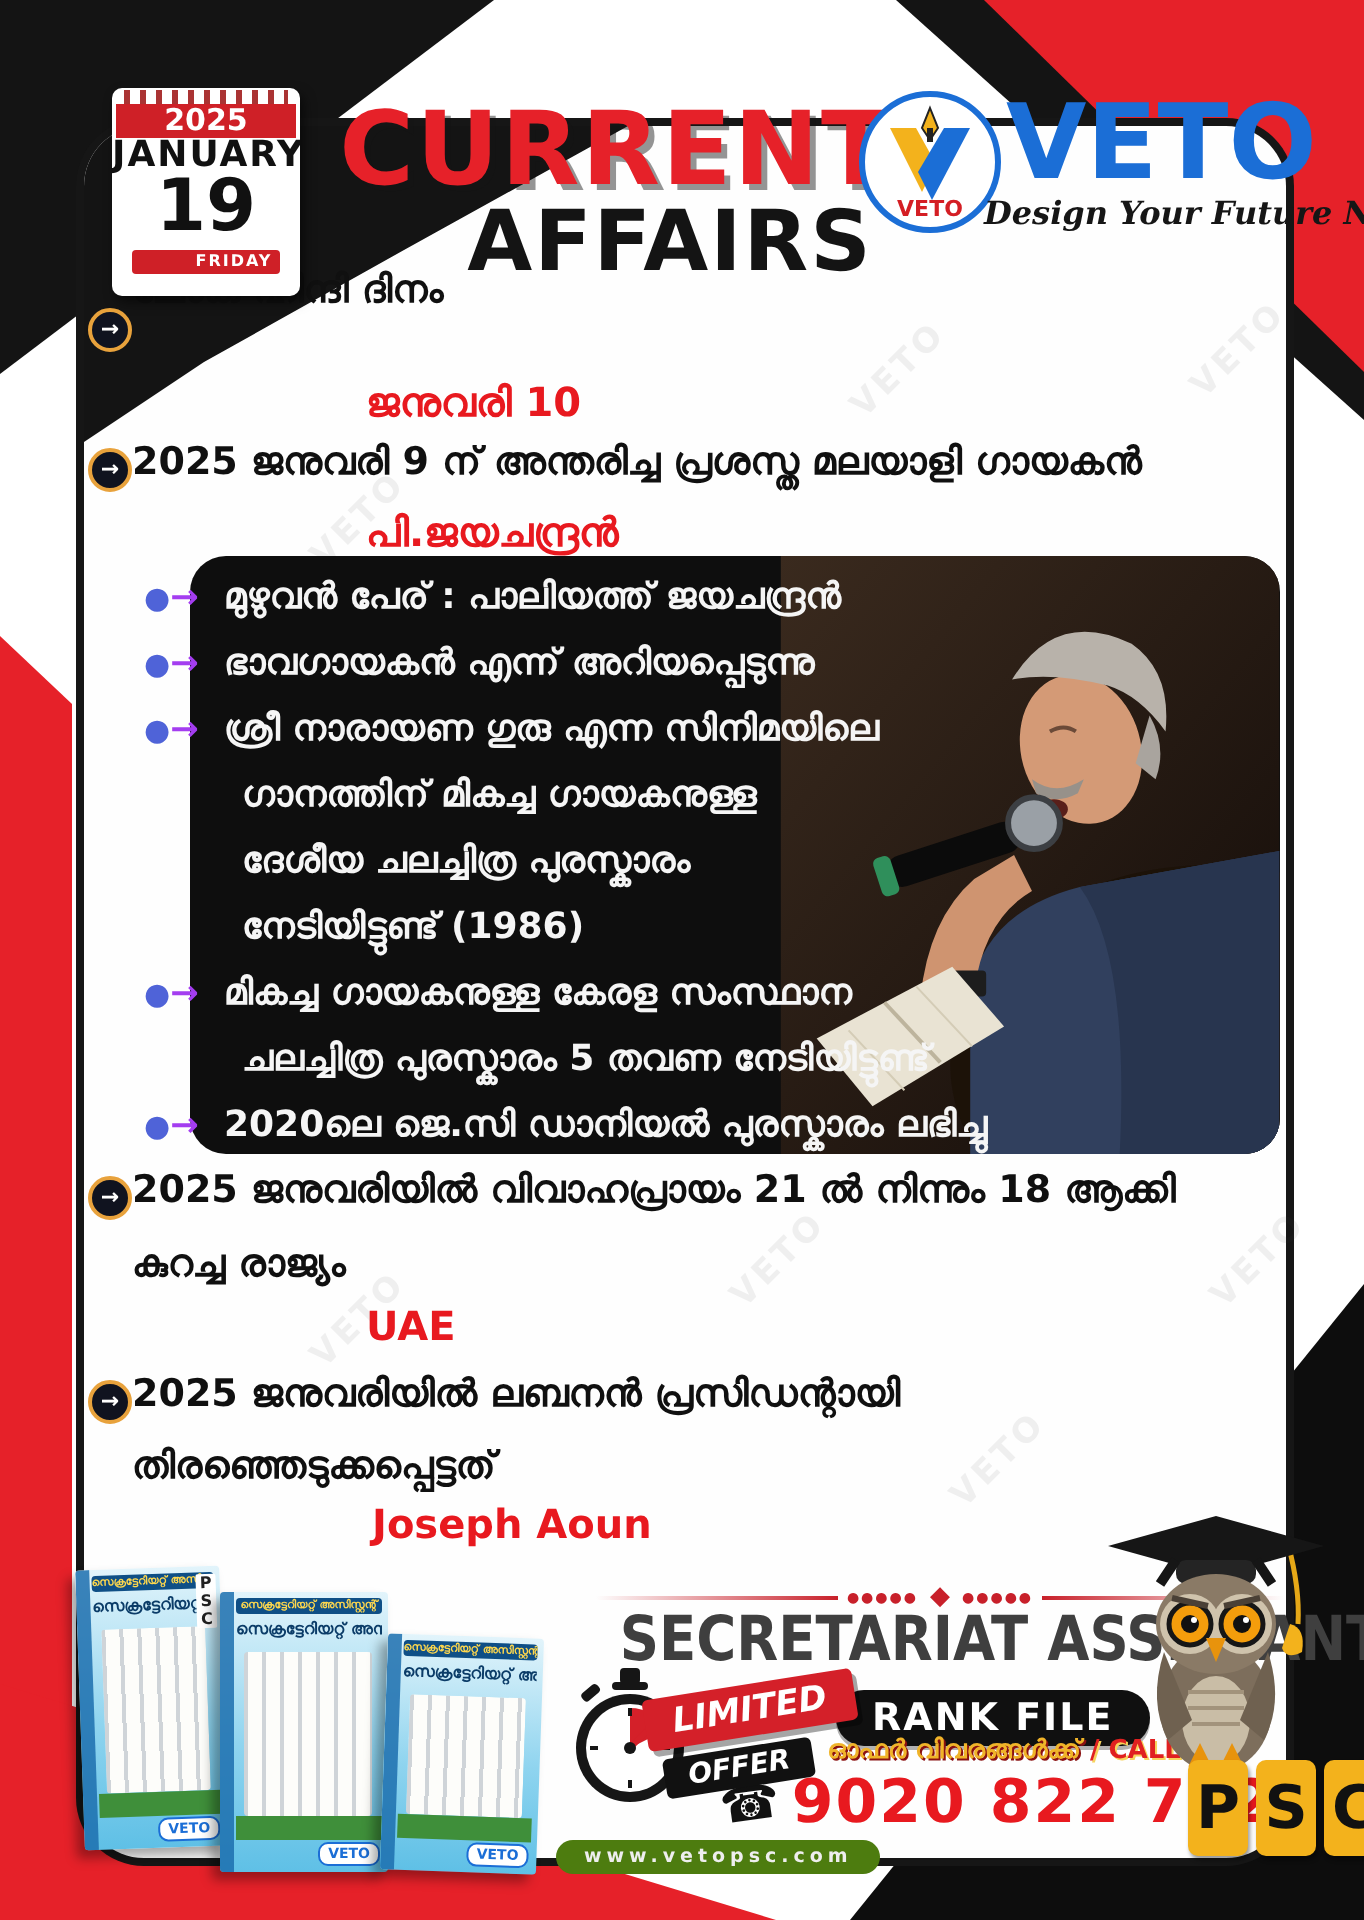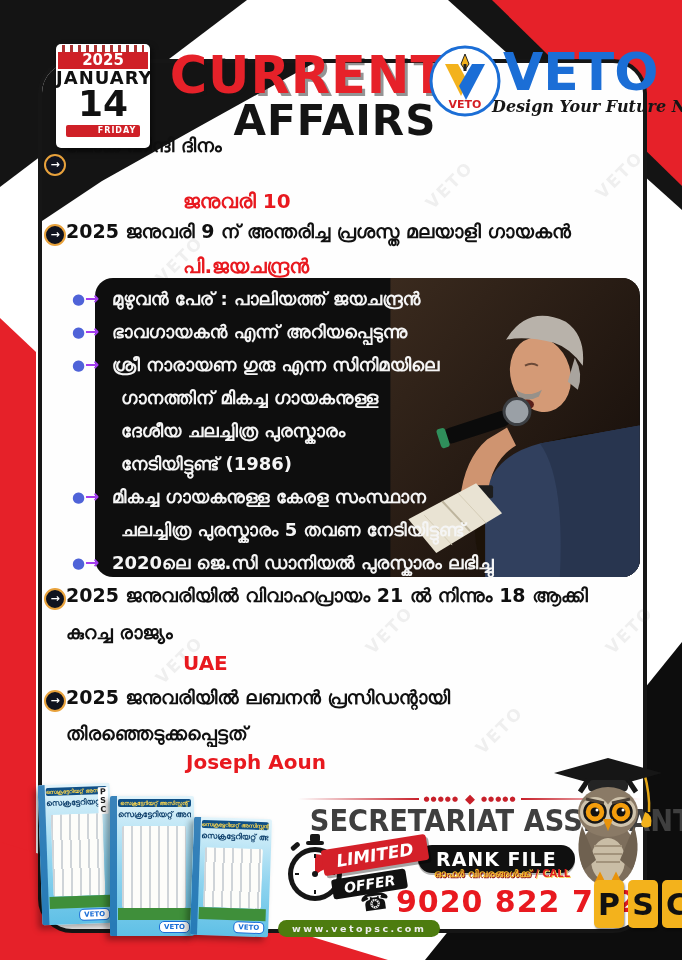--- a/index.html
+++ b/index.html
@@ -72,21 +72,21 @@
   .headline{position:absolute;left:288px;top:802px;width:364px;text-align:center;z-index:6;
             font-size:31px;font-weight:800;color:#3f3f3f;letter-spacing:0;transform:scaleX(.88);white-space:nowrap;}
   .rankpill{position:absolute;left:418px;top:845px;z-index:6;background:#101010;color:#fff;border-radius:16px;
             font-size:19px;font-weight:800;letter-spacing:1px;padding:3px 18px;box-shadow:0 2px 0 rgba(0,0,0,.3);}
   .lim-badge{position:absolute;left:322px;top:842px;z-index:7;background:#d42029;color:#fff;font-style:italic;
              font-weight:800;font-size:17px;padding:3px 14px;transform:rotate(-9deg);border-radius:3px;
              box-shadow:2px 3px 0 rgba(0,0,0,.35);}
   .off-badge{position:absolute;left:332px;top:874px;z-index:7;background:#111;color:#fff;font-style:italic;
              font-weight:800;font-size:14px;padding:2px 12px;transform:rotate(-9deg);border-radius:3px;}
   .call-label{position:absolute;left:412px;top:868px;width:180px;text-align:center;z-index:6;
-              font-size:10px;font-weight:800;white-space:nowrap;}
+              font-size:13px;font-weight:800;white-space:nowrap;}
   .call-label .y{color:#f0b429;text-shadow:1px 1px 0 #8a1111;}
   .call-label .r{color:#e02020;text-shadow:1px 1px 0 #f7d35c;}
   .phone-row{position:absolute;left:360px;top:884px;z-index:6;display:flex;align-items:center;gap:6px;}
   .phone-ico{font-size:24px;color:#111;transform:rotate(-8deg);}
   .phone-num{font-size:30px;font-weight:800;color:#e8191f;letter-spacing:1px;white-space:nowrap;}
   .psc{position:absolute;left:594px;top:880px;z-index:7;display:flex;gap:4px;}
   .psc .blk{width:30px;height:48px;background:#f3b21c;border-radius:5px;color:#111;font-size:30px;font-weight:800;
             display:flex;align-items:center;justify-content:center;box-shadow:1px 2px 2px rgba(0,0,0,.4);}
   .site-pill{position:absolute;left:278px;top:920px;z-index:8;background:#4d7c0f;color:#eee;border-radius:9px;
              font-size:9.5px;font-weight:700;letter-spacing:2.5px;padding:3px 14px;white-space:nowrap;}
@@ -134,21 +134,21 @@
   <span class="wm" style="left:560px;top:420px">VETO</span>
   <span class="wm" style="left:150px;top:650px">VETO</span>
   <span class="wm" style="left:470px;top:720px">VETO</span>
   <span class="wm" style="left:600px;top:620px">VETO</span>
   <span class="wm" style="left:300px;top:320px">VETO</span>
 
   <div class="calendar">
     <div class="cal-dots"></div>
     <div class="cal-year">2025</div>
     <div class="cal-month">JANUARY</div>
-    <div class="cal-day">14</div>
+    <div class="cal-day">19</div>
     <div class="cal-week">FRIDAY</div>
   </div>
 
   <div class="t-current">CURRENT</div>
   <div class="t-affairs">AFFAIRS</div>
 
   <div class="emblem">
     <svg width="74" height="74" viewBox="0 0 74 74">
       <circle cx="37" cy="37" r="34" fill="#fff" stroke="#1b6ed6" stroke-width="3"></circle>
       <path d="M17 20 L33 52 L40 38 L30 20 Z" fill="#f3b21c"></path>

